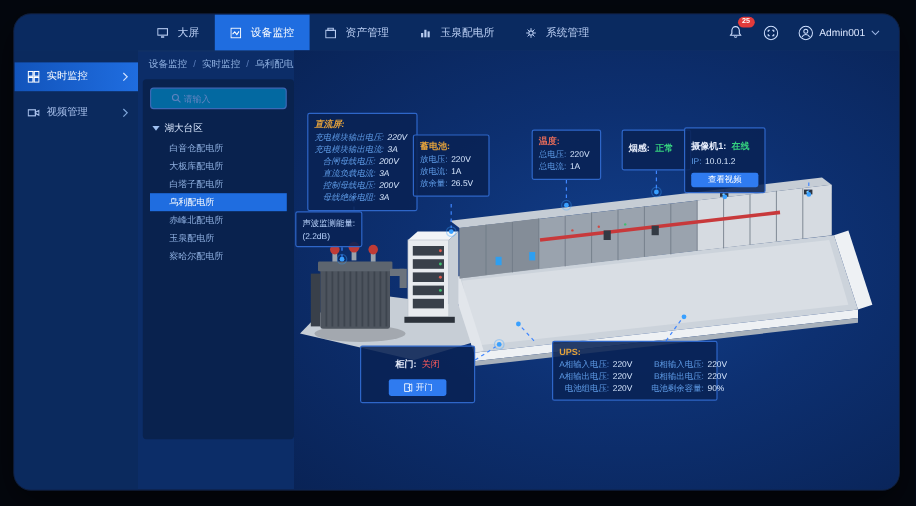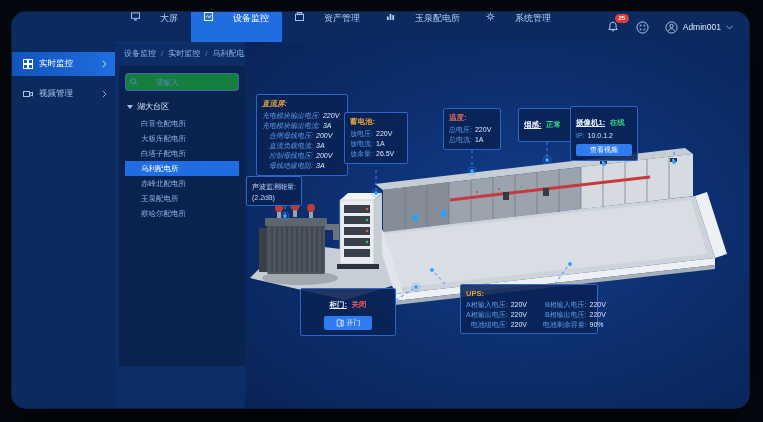--- a/index.html
+++ b/index.html
@@ -2,59 +2,59 @@
 <html><head>
 <meta charset="utf-8">
 <style>
   html,body{margin:0;padding:0;background:#04070e;}
   .stage{position:relative;width:763px;height:422px;background:#04070e;overflow:hidden;font-family:"Liberation Sans",sans-serif;}
   .app{position:absolute;left:12px;top:12px;width:737px;height:396px;border-radius:14px;overflow:hidden;
        background:#0c2d68;box-shadow:0 0 0 1px rgba(40,80,160,.35),0 10px 30px rgba(0,0,0,.6);}
   
   .topbar{position:absolute;left:0;top:0;right:0;height:30px;background:#0a2a60;display:flex;align-items:center;border-bottom:1px solid rgba(255,255,255,.05);}
   .tabs{display:flex;height:30px;margin-left:106px;}
-  .tab{display:flex;align-items:flex-start;gap:20px;padding:0 13px;font-size:9px;color:#b9cdf2;cursor:pointer;}
+  .tab{display:flex;align-items:center;gap:8px;padding:0 13px;font-size:9px;color:#b9cdf2;cursor:pointer;}
   .tab.active{background:#1f6de0;color:#fff;}
   .tab svg{display:block;}
   .top-right{margin-left:auto;display:flex;align-items:center;gap:14px;margin-right:16px;}
   .iconbtn{position:relative;width:16px;height:16px;display:flex;align-items:center;justify-content:center;}
   .badge{position:absolute;top:-5px;right:-8px;min-width:10px;height:9px;padding:0 2px;border-radius:5px;background:#e23b3b;color:#fff;
          font-size:6px;line-height:9px;text-align:center;font-weight:bold;}
   .user{display:flex;align-items:center;gap:5px;color:#dbe7ff;font-size:8.5px;cursor:pointer;}
   
   .sidebar{position:absolute;left:0;top:30px;bottom:0;width:103px;background:#0b2a5e;padding-top:10px;}
   .side-item{display:flex;align-items:center;gap:6px;height:24px;padding:0 8px 0 11px;color:#a9c1ec;font-size:8.5px;cursor:pointer;margin-bottom:6px;}
   .side-item.active{background:linear-gradient(90deg,#1254bb,#1f6de0);color:#fff;}
   .side-item .grow{flex:1;}
   
   .crumbs{position:absolute;left:112px;top:36px;font-size:8px;color:#8fb0e0;display:flex;gap:5px;align-items:center;}
   .crumbs .sep{color:#5c7fbd;}
   .crumb{cursor:pointer;}
   
   .treepanel{position:absolute;left:107px;top:54px;width:126px;height:300px;background:#09224e;border-radius:3px;padding:7px 6px;box-sizing:border-box;}
-  .search{display:flex;align-items:center;gap:16px;height:16px;background:#15803d;border:1px solid #3c68b5;border-radius:3px;padding:0 4px;}
+  .search{display:flex;align-items:center;gap:0;height:16px;background:#0369a1;border:1px solid #3c68b5;border-radius:3px;padding:0 17px;}
   .search input{flex:1;min-width:0;background:transparent;border:none;outline:none;color:#cfe0ff;font-size:7.5px;font-family:"Liberation Sans",sans-serif;}
   .search input::placeholder{color:#5f83c0;}
   .tree-root{display:flex;align-items:center;gap:4px;margin:10px 0 4px 2px;color:#dce9ff;font-size:8px;cursor:pointer;}
   .caret{width:0;height:0;border-left:3.5px solid transparent;border-right:3.5px solid transparent;border-top:4.5px solid #9fc0f0;}
   .tnode{height:15px;line-height:15px;padding-left:16px;font-size:7.5px;color:#8fb0e0;cursor:pointer;white-space:nowrap;overflow:hidden;}
   .tnode.selected{background:#1f6de0;color:#fff;}
   
   .main{position:absolute;left:233px;top:30px;width:504px;height:366px;
         background:radial-gradient(ellipse at 55% 48%, #123f8c 0%, #0d3071 46%, #092356 100%);}
   .scene{position:absolute;left:0;top:0;}
   
   .panel{position:absolute;background:rgba(9,34,84,.88);border:1px solid #2e66c8;border-radius:2px;padding:4px 5px;box-sizing:border-box;z-index:3;}
   .ptitle{font-size:7.5px;font-weight:bold;color:#e2a13c;margin-bottom:2px;white-space:nowrap;}
   .prow{display:flex;gap:3px;font-size:7px;line-height:10px;white-space:nowrap;}
   .plabel{flex:1;text-align:right;color:#5e9be6;}
   .pvalue{width:26px;text-align:left;color:#d8e8ff;}
-  .inline-title{font-size:7.5px;font-weight:bold;color:#e8eefc;white-space:nowrap;text-decoration:underline;}
+  .inline-title{font-size:7.5px;font-weight:bold;color:#e8eefc;white-space:nowrap;}
   .ok{color:#35d07f;font-weight:bold;}
-  .alert{color:#ff5a5a;font-weight:bold;margin-top:36px;}
+  .alert{color:#ff5a5a;font-weight:normal;margin-top:36px;}
   .bluebtn{display:flex;align-items:center;justify-content:center;gap:3px;height:12px;background:#2f7bf0;border:none;border-radius:2px;
            color:#fff;font-size:7px;cursor:pointer;width:100%;margin-top:3px;font-family:"Liberation Sans",sans-serif;}
   .acoustic-text{font-size:7px;color:#bcd6ff;line-height:11px;white-space:nowrap;}
   .ups-cols{display:flex;gap:10px;}
   .ups-col{display:flex;flex-direction:column;}
   .ups-col .pvalue{width:22px;}
   .doorbtn{width:48px;height:14px;margin:5px auto 0 auto;}
 </style>
 </head>
 <body>

